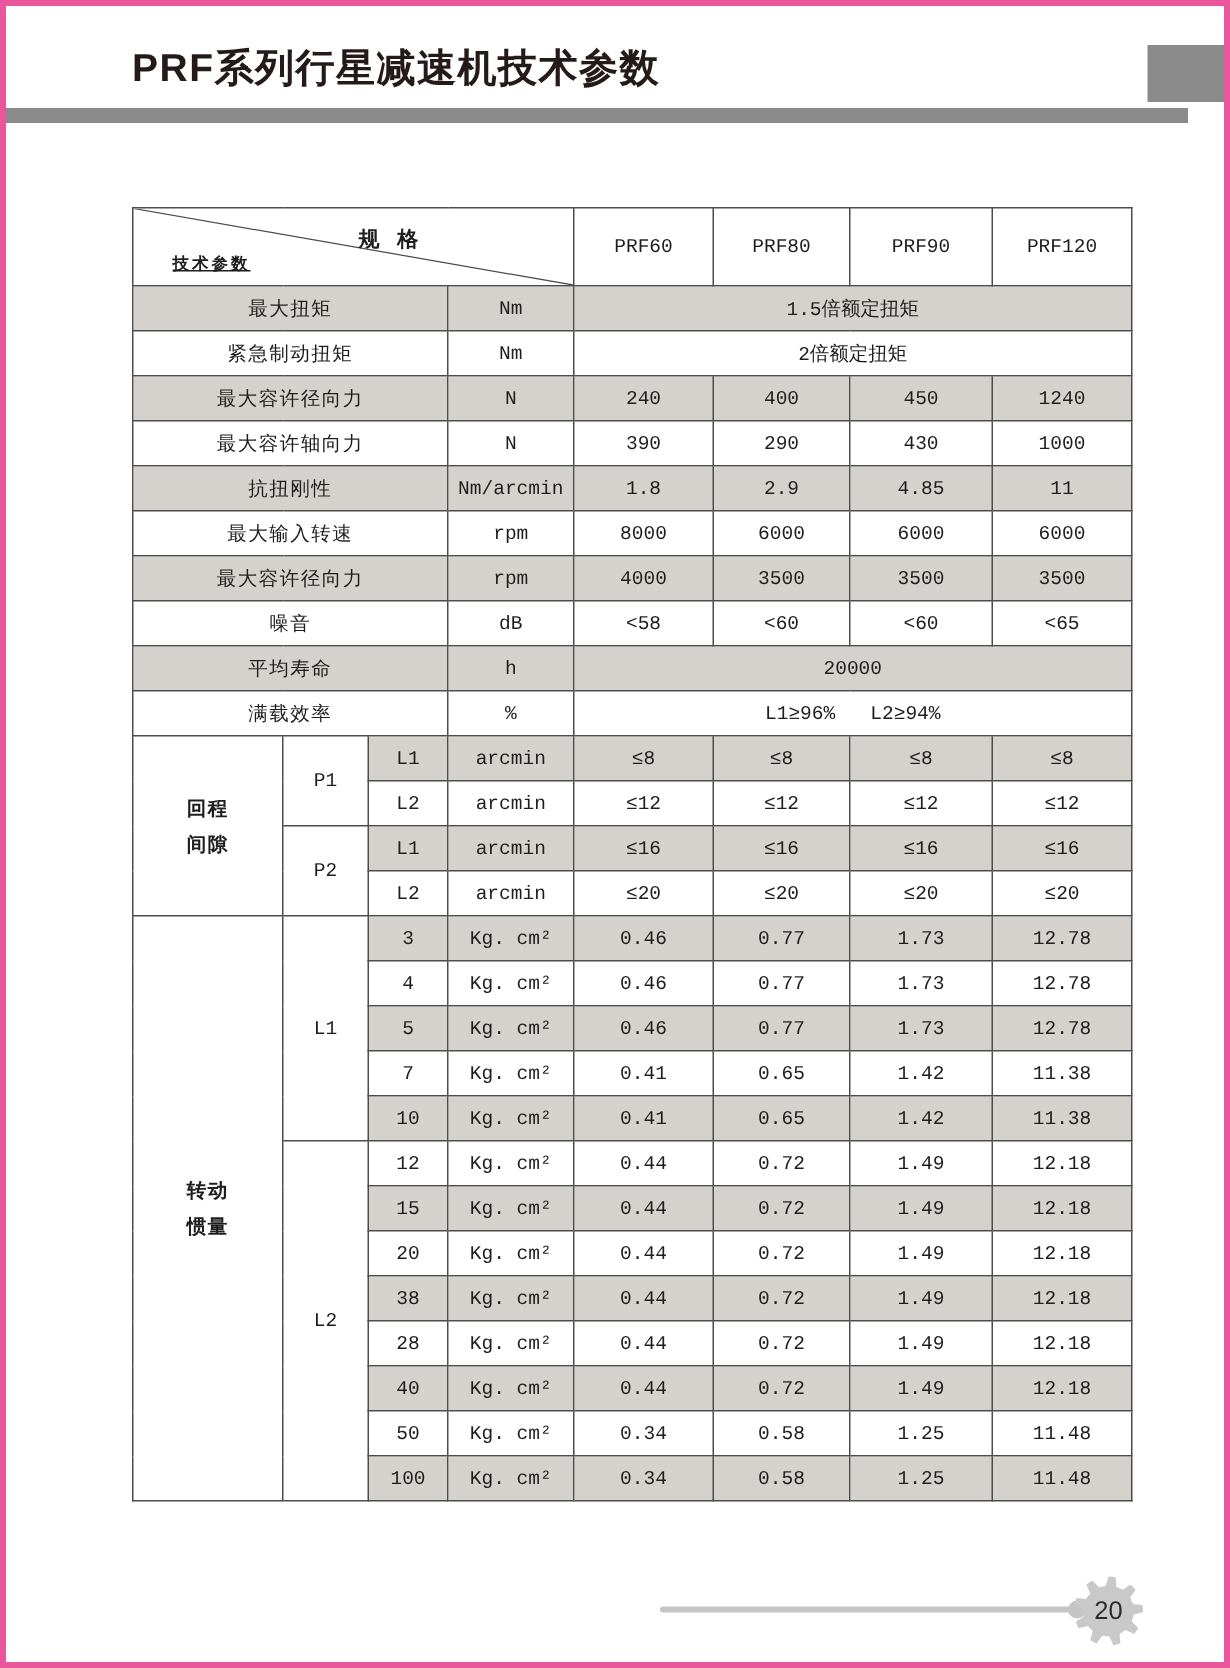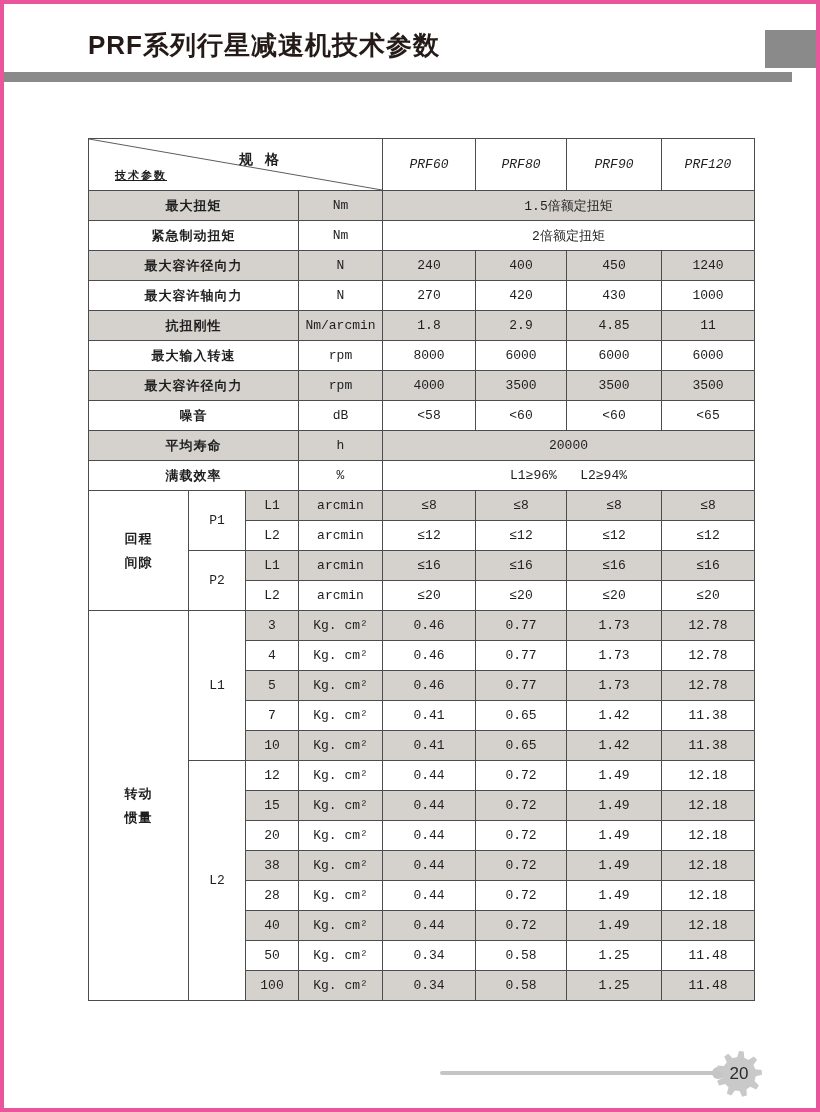--- a/index.html
+++ b/index.html
@@ -13,22 +13,22 @@
   .corner-block{position:absolute;left:765px;top:30px;width:51px;height:38px;background:#8a8a8a;}
 
   table.spec{position:absolute;left:88px;top:138px;width:666px;border-collapse:collapse;
              table-layout:fixed;}
   table.spec td{border:1px solid #4c4c4c;text-align:center;vertical-align:middle;
                 padding:0;font-size:13px;overflow:hidden;}
   table.spec tr{height:30px;}
   table.spec tr.hdr{height:52px;}
   .shade{background:#d5d2cd;}
   .mono{font-family:"Liberation Mono","DejaVu Sans Mono",monospace;white-space:pre;}
-  .cjk{font-size:13.5px;letter-spacing:1px;font-weight:bold;}
-  .model{font-family:"Liberation Mono","DejaVu Sans Mono",monospace;font-size:14px;font-style:italic;}
+  .cjk{font-size:13.5px;letter-spacing:1px;}
+  .model{font-family:"Liberation Mono","DejaVu Sans Mono",monospace;font-size:14px;}
   .grouplbl{font-size:13.5px;line-height:1.8;letter-spacing:1px;font-weight:bold;}
 
   td.diag{position:relative;}
   td.diag svg{position:absolute;left:0;top:0;width:100%;height:100%;display:block;}
   .diag-top{position:absolute;left:150px;top:12px;font-size:14px;font-weight:bold;
             letter-spacing:4px;}
   .diag-bottom{position:absolute;left:26px;bottom:7px;font-size:11px;font-weight:bold;
                letter-spacing:2px;text-decoration:underline;}
 
   .footer-line{position:absolute;left:440px;top:1071px;width:276px;height:4px;
@@ -88,22 +88,22 @@
           <td class="cjk shade" colspan="3">最大容许径向力</td>
           <td class="mono shade">N</td>
           <td class="mono shade">240</td>
           <td class="mono shade">400</td>
           <td class="mono shade">450</td>
           <td class="mono shade">1240</td>
         </tr>
         <tr>
           <td class="cjk" colspan="3">最大容许轴向力</td>
           <td class="mono">N</td>
-          <td class="mono">270</td>
-          <td class="mono">420</td>
+          <td class="mono">390</td>
+          <td class="mono">290</td>
           <td class="mono">430</td>
           <td class="mono">1000</td>
         </tr>
         <tr>
           <td class="cjk shade" colspan="3">抗扭刚性</td>
           <td class="mono shade">Nm/arcmin</td>
           <td class="mono shade">1.8</td>
           <td class="mono shade">2.9</td>
           <td class="mono shade">4.85</td>
           <td class="mono shade">11</td>

